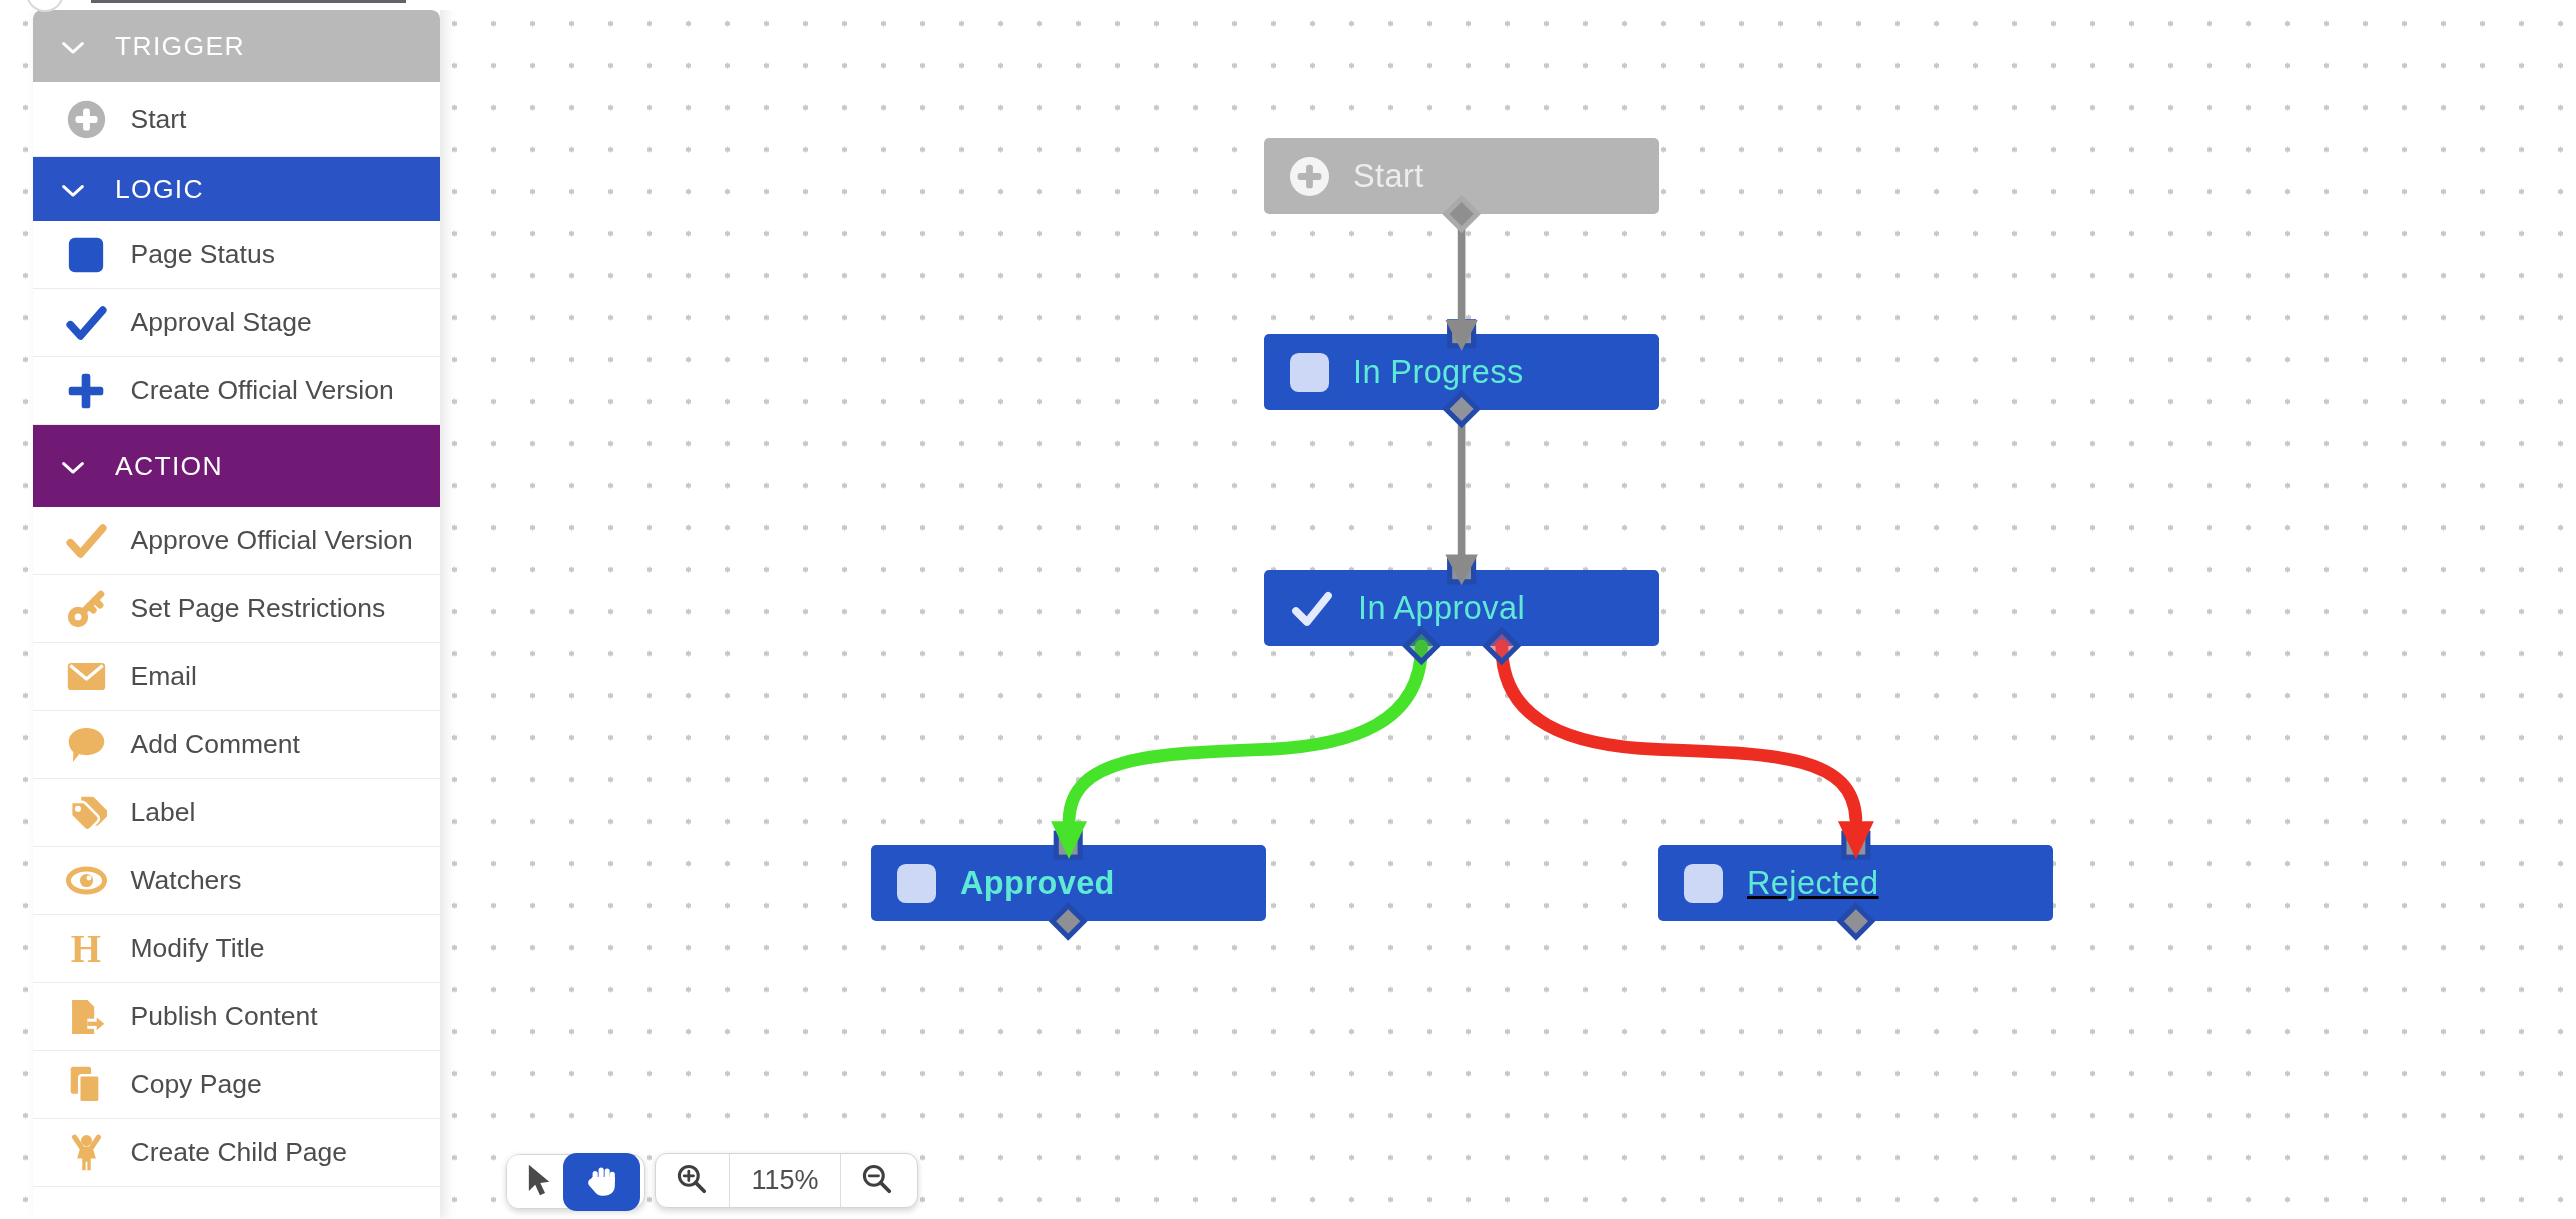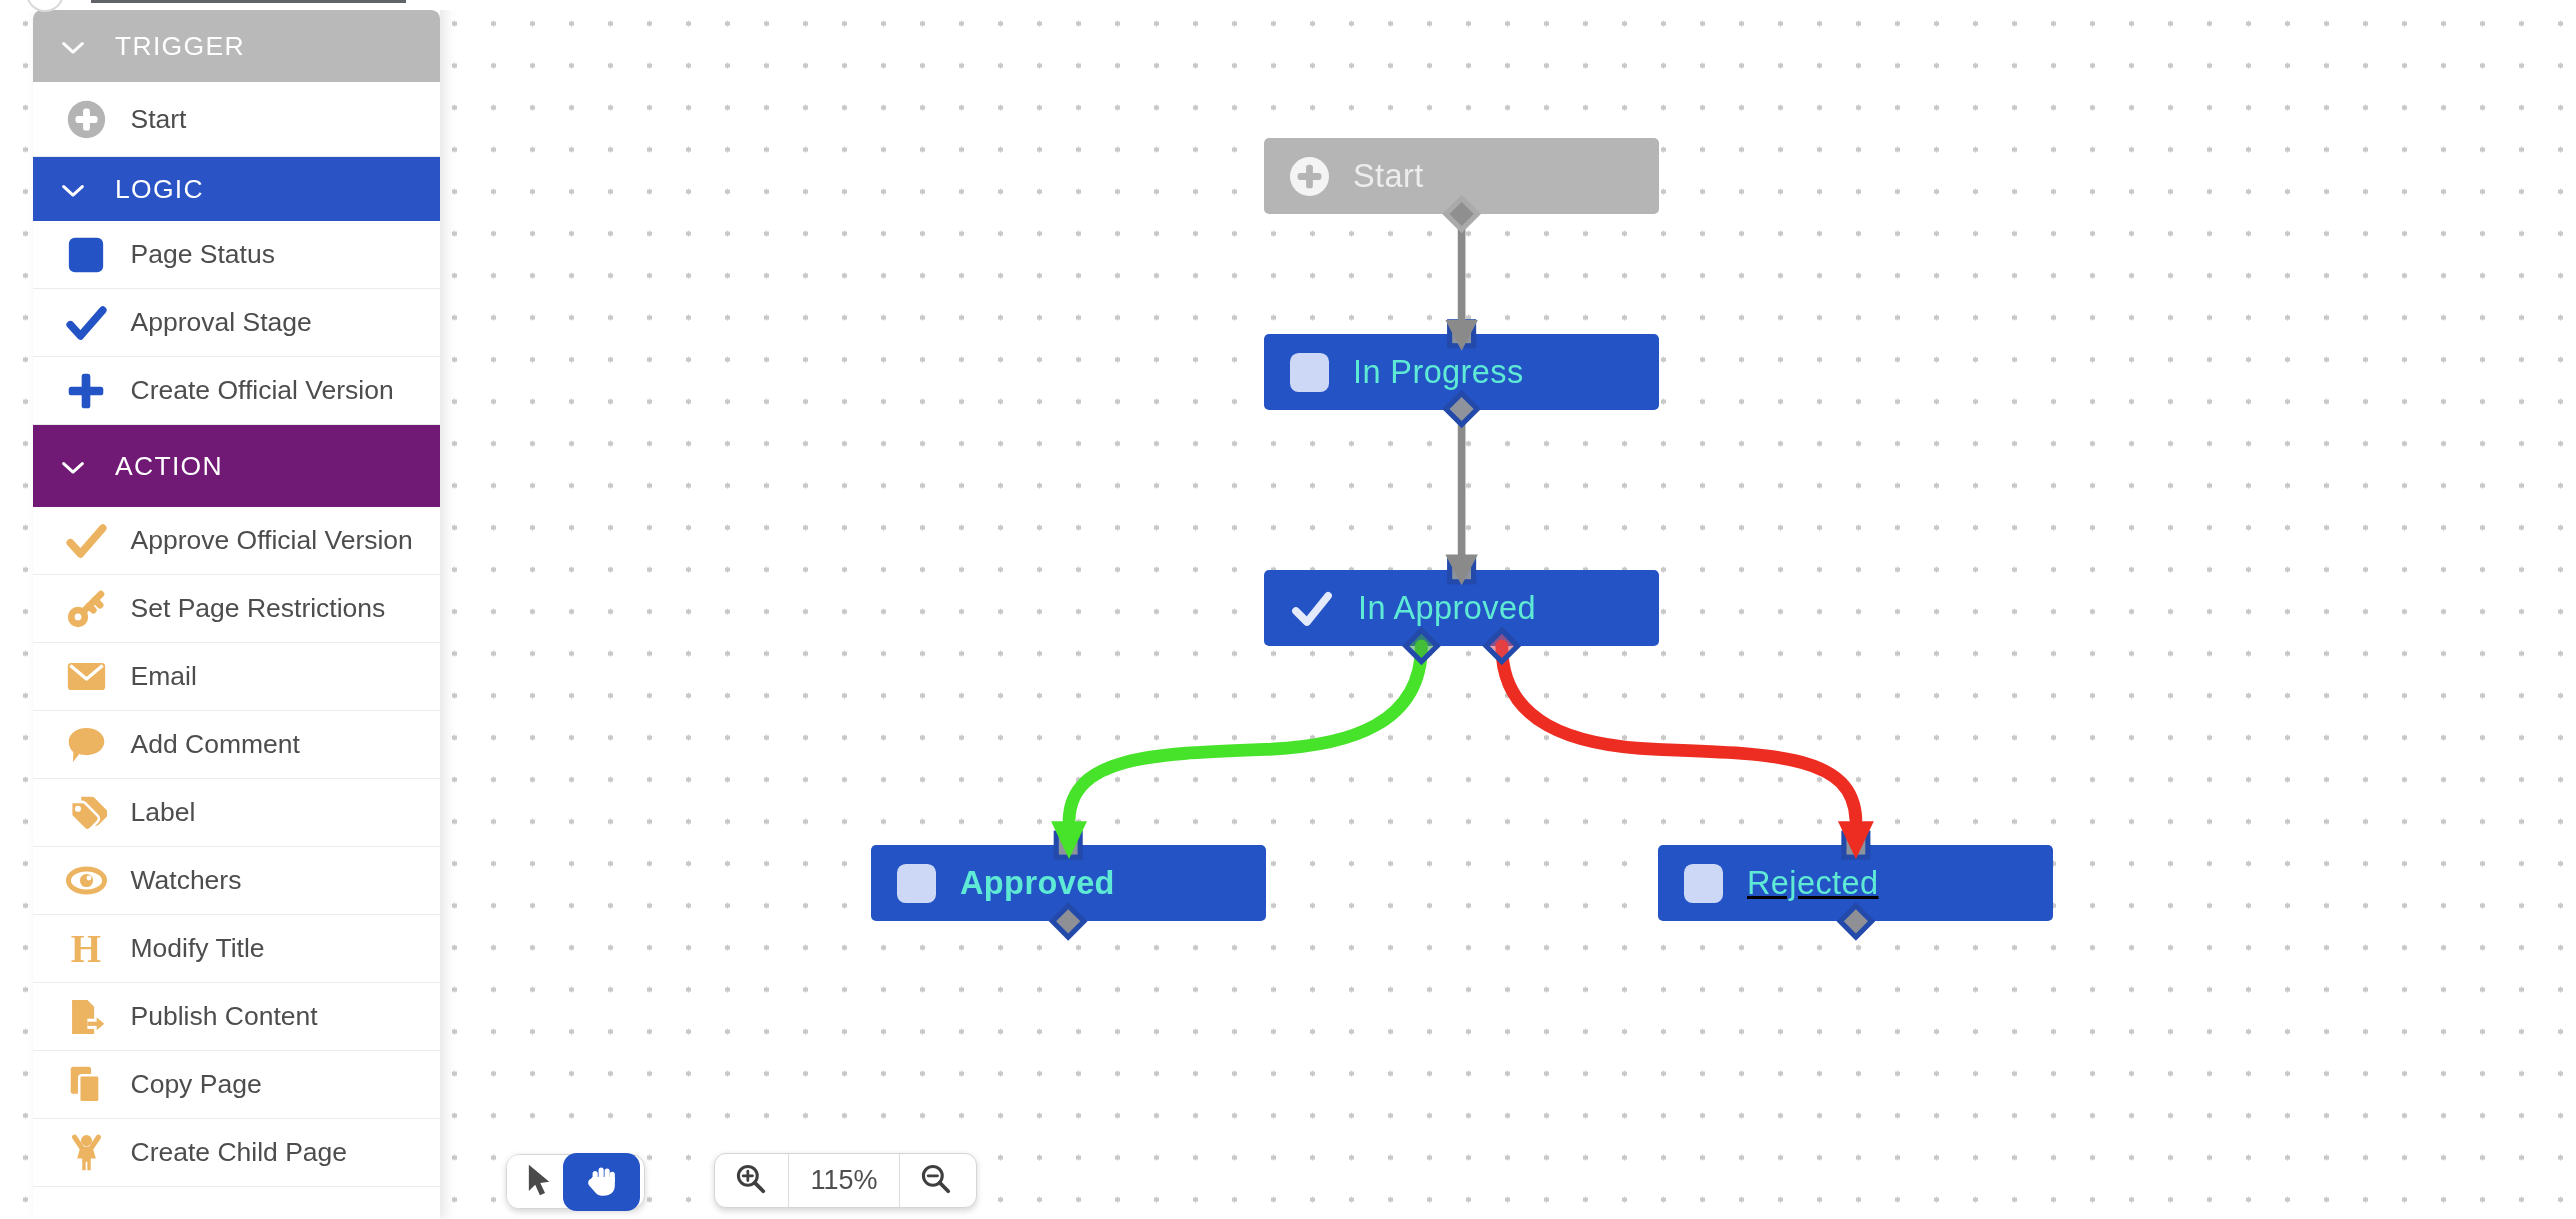--- a/index.html
+++ b/index.html
@@ -47,21 +47,21 @@
   .row .rlabel { margin-left:24px; font-size:26.5px; color:#4d4d4d; }
 
   
   .seg-control { position:absolute; left:506px; top:1154px; width:139px; height:55px;
     z-index:10; display:flex; border-radius:13.7px; background:#ffffff;
     border:1.7px solid #d5d5d5; box-shadow:0 2.6px 6.8px rgba(0,0,0,.16); }
   .seg { flex:0 0 auto; display:flex; align-items:center; justify-content:center; }
   .seg.cursor-seg { width:58px; border-radius:12px 0 0 12px; background:#ffffff; }
   .seg.hand-seg { width:77px; margin:-1.7px; height:58px; border-radius:13.7px; background:#2453c5; }
 
-  .zoom-control { position:absolute; left:714px; top:1153px; width:263px; height:55px;
+  .zoom-control { position:absolute; left:655px; top:1153px; width:263px; height:55px;
     z-index:10; display:flex; border-radius:12px; background:#ffffff;
     border:1.7px solid #d5d5d5; box-shadow:0 2.6px 6.8px rgba(0,0,0,.16); }
   .zoom-cell { display:flex; align-items:center; justify-content:center; height:100%; }
   .zoom-cell.zin { width:74px; border-right:1.7px solid #dddddd; }
   .zoom-cell.zlevel { width:111px; border-right:1.7px solid #dddddd;
     font-size:27px; color:#4e4e4e; }
   .zoom-cell.zout { width:73px; }
 </style>
 </head>
 <body>
@@ -84,21 +84,21 @@
     <span class="nicon-square"></span>
     <span class="nlabel">In Progress</span>
   </div>
 
   <div class="node blue" style="left:1264px; top:570px;">
     <span style="display:flex;">
       <svg width="44" height="41" viewBox="0 0 52 48">
           <polyline points="7,27 20,40 45,9" fill="none" stroke="#e2eafb" stroke-width="9" stroke-linecap="round" stroke-linejoin="round"></polyline>
         </svg>
     </span>
-    <span class="nlabel">In Approved</span>
+    <span class="nlabel">In Approval</span>
   </div>
 
   <div class="node blue" style="left:871px; top:845px;font-weight:bold;">
     <span class="nicon-square"></span>
     <span class="nlabel">Approved</span>
   </div>
 
   <div class="node blue" style="left:1658px; top:845px;text-decoration:underline;">
     <span class="nicon-square"></span>
     <span class="nlabel">Rejected</span>

